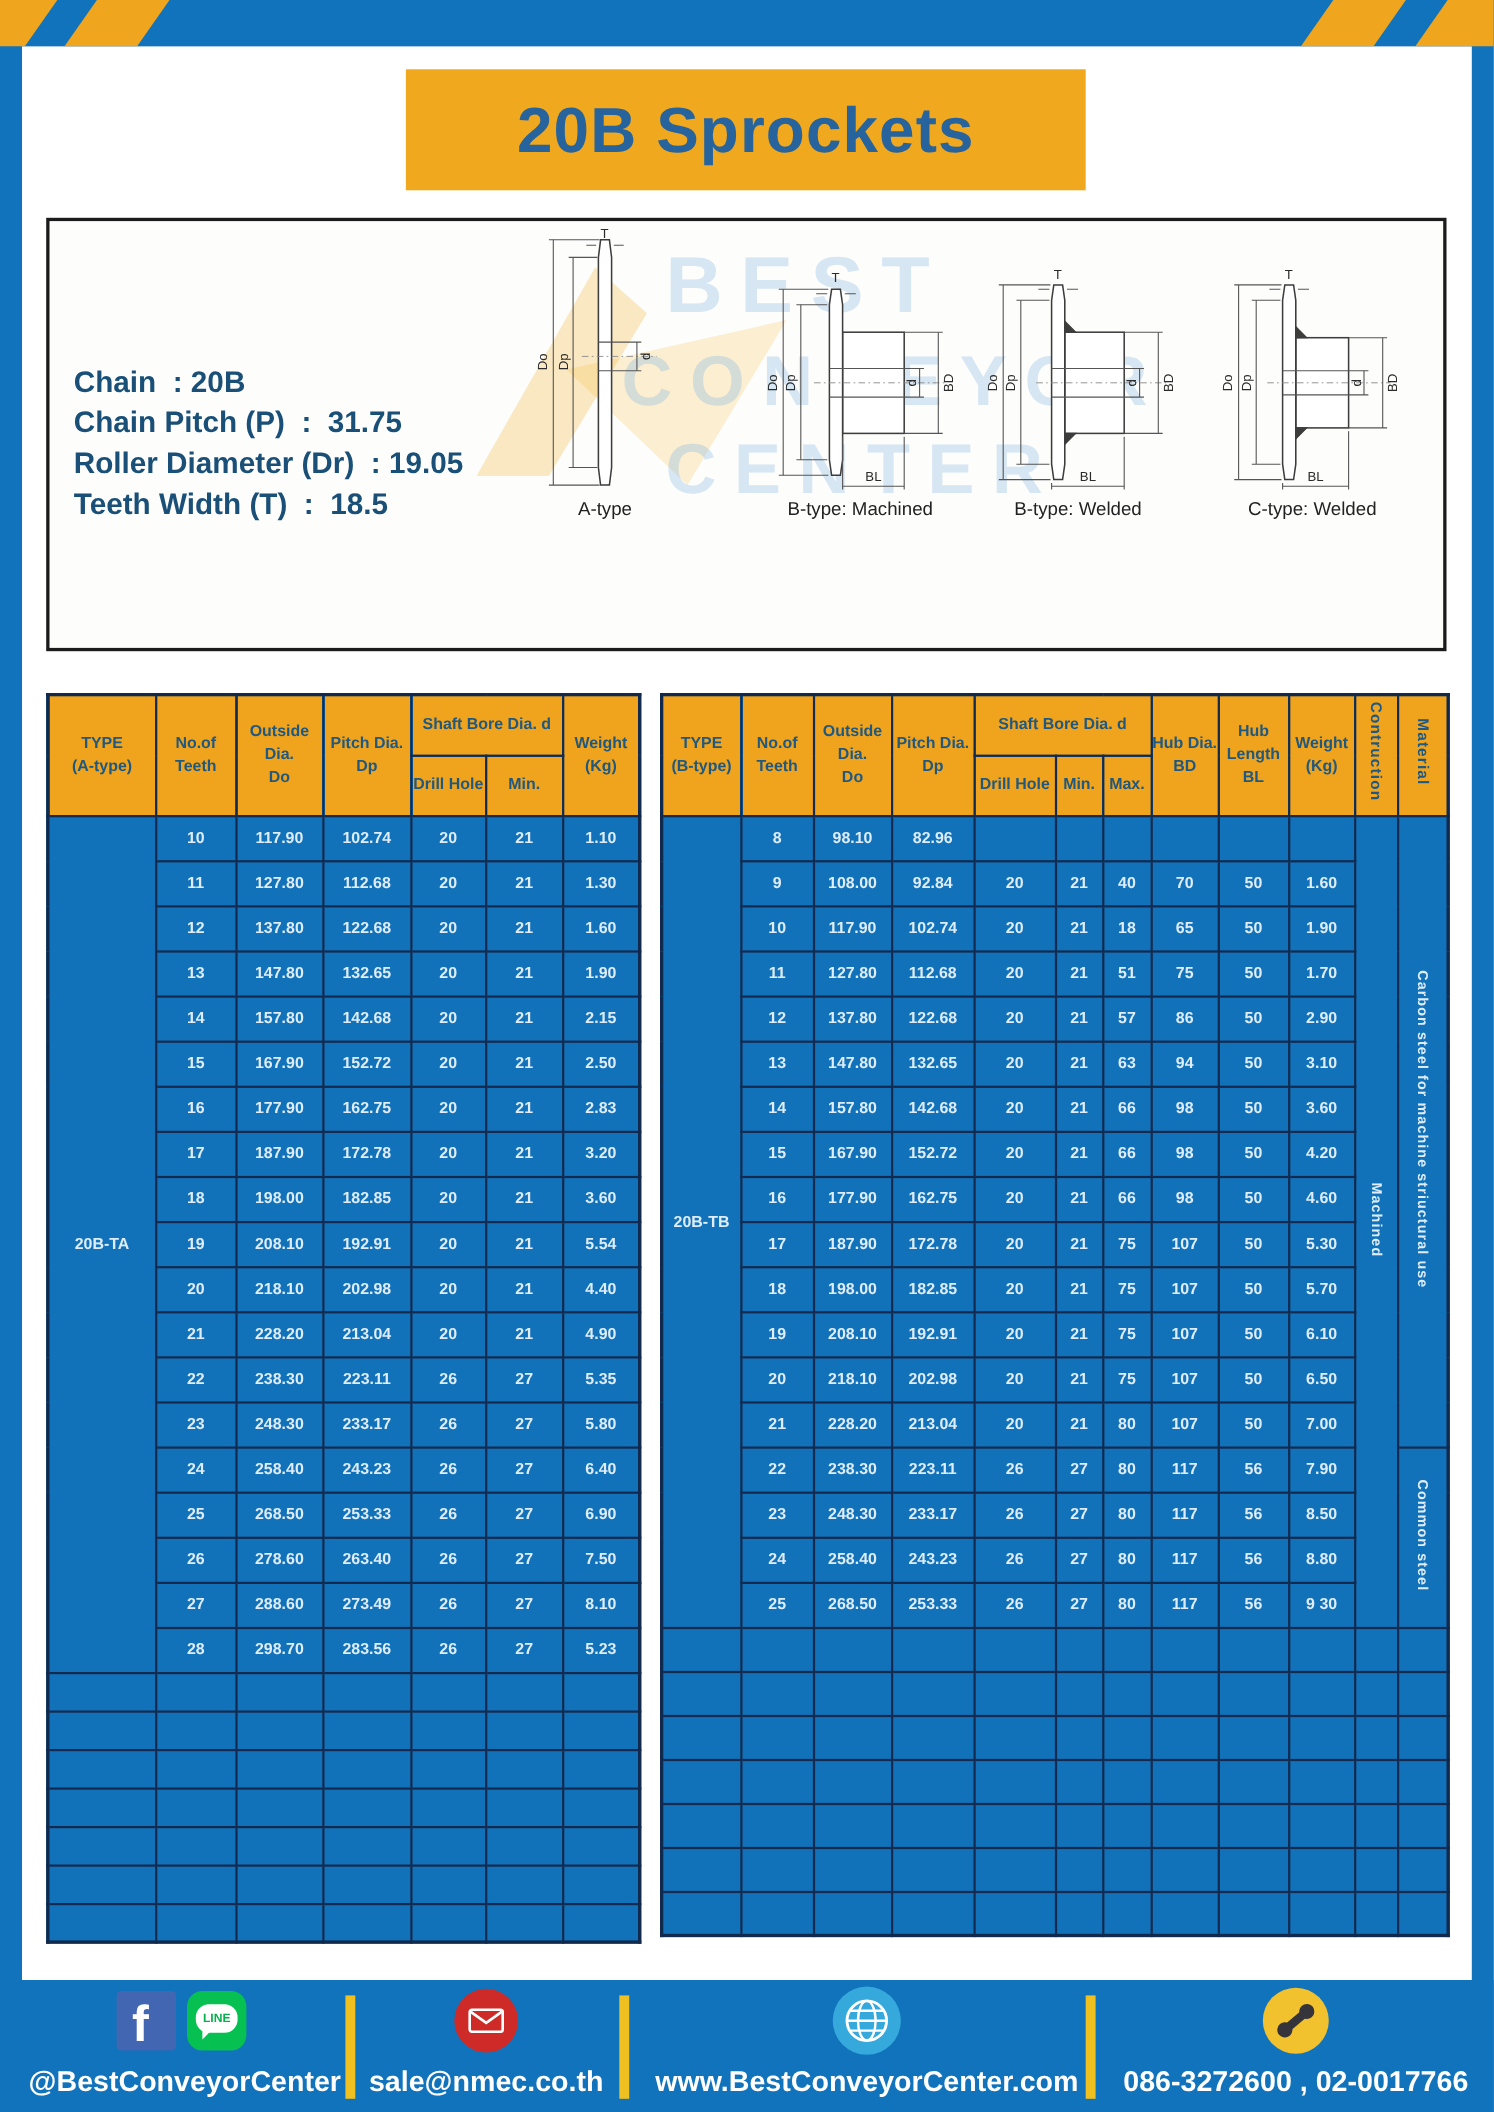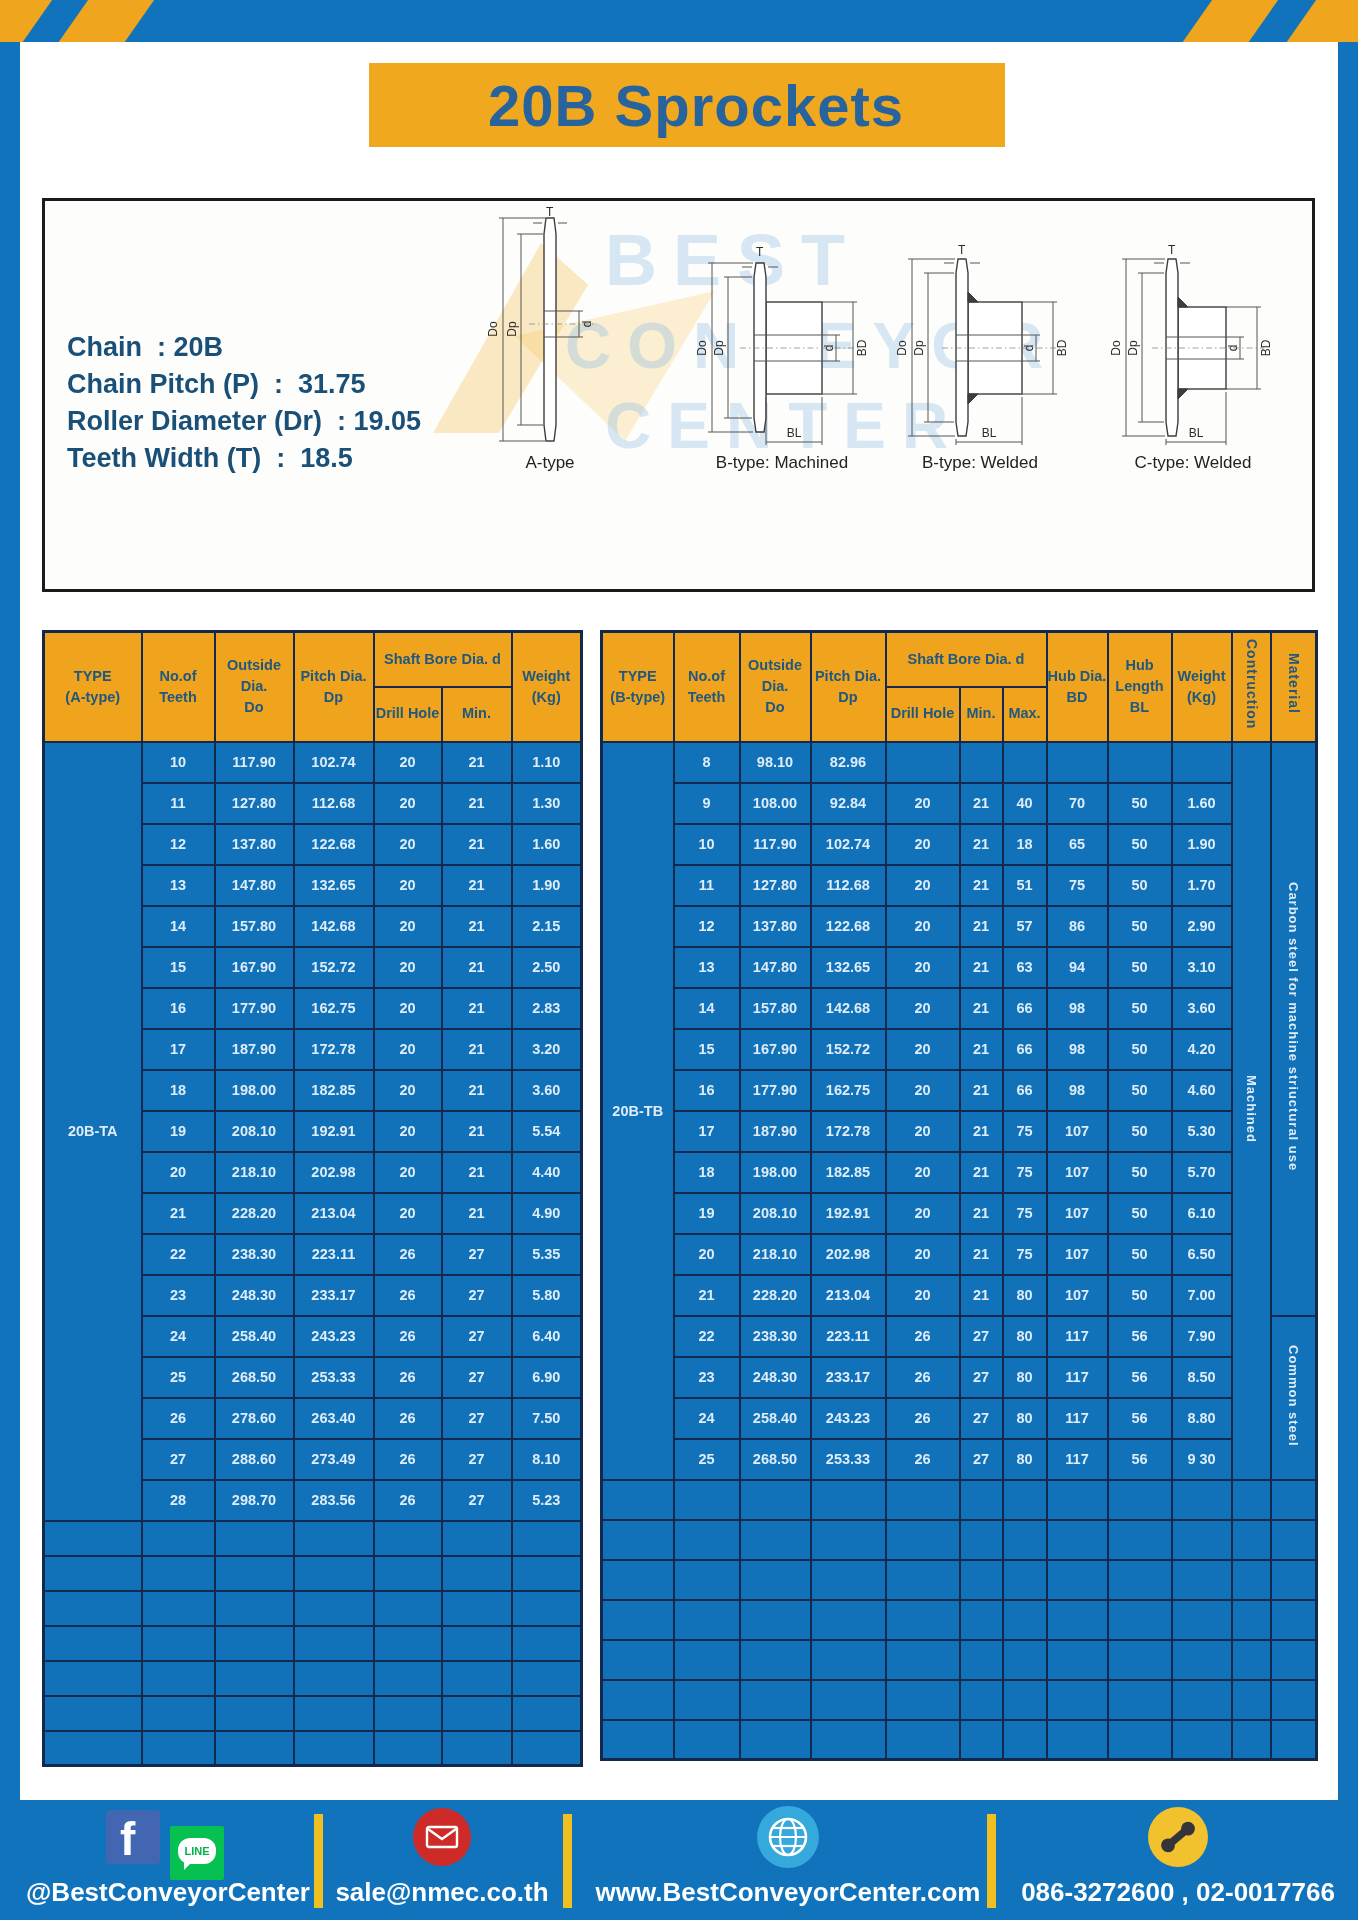--- a/index.html
+++ b/index.html
@@ -7,22 +7,22 @@
     width:1358px;height:1920px;position:relative;overflow:hidden;
     background:#1173BB;
     font-family:"Liberation Sans",sans-serif;
   }
   
   .top-band{position:absolute;left:0;top:0;width:1358px;height:42px;background:#1173BB;overflow:hidden;z-index:5;}
   .stripe{position:absolute;top:-12px;height:70px;width:66px;background:#F0A51F;transform:skewX(-35deg);}
   .white-page{position:absolute;left:20px;top:42px;width:1318px;height:1758px;background:#ffffff;}
   
   .title-box{
-    position:absolute;left:369px;top:63px;width:618px;height:84px;background:#F0A81F;
-    display:flex;align-items:center;justify-content:center;z-index:6;padding-left:18px;
+    position:absolute;left:369px;top:63px;width:618px;height:110px;background:#F0A81F;
+    display:flex;align-items:center;justify-content:center;z-index:6;
   }
   .title-box h1{margin:0;font-size:58px;font-weight:bold;color:#27639D;letter-spacing:1px;}
   
   .diag-box{
     position:absolute;left:42px;top:198px;width:1267px;height:388px;
     border:3px solid #1b1b1b;background:#fdfdfc;z-index:6;
   }
   .specs{position:absolute;left:22px;top:128px;z-index:2;}
   .spec-line{font-size:27px;font-weight:bold;color:#1A5078;line-height:37px;white-space:pre;}
   .wm{position:absolute;z-index:0;color:rgba(140,185,225,0.35);font-weight:bold;letter-spacing:16px;font-size:72px;pointer-events:none;}
@@ -53,21 +53,21 @@
   .vtext{writing-mode:vertical-rl;text-orientation:mixed;display:inline-block;
     letter-spacing:1px;line-height:1.1;white-space:nowrap;}
   th .vtext{font-size:14px;}
   td .vtext{font-size:13px;font-weight:bold;}
   
   .footer{position:absolute;left:0;top:1800px;width:1358px;height:120px;background:#1173BB;z-index:6;}
   .f-label{position:absolute;top:74px;height:36px;color:#ffffff;font-weight:bold;font-size:26px;text-align:center;line-height:36px;white-space:nowrap;}
   .f-sep{position:absolute;top:14px;width:9px;height:94px;background:#F0C020;}
   .fb-icon{position:absolute;left:106px;top:10px;width:54px;height:54px;background:#4266B2;border-radius:4px;overflow:hidden;}
   .fb-icon span{position:absolute;left:14px;top:2px;color:#fff;font-size:46px;font-weight:bold;}
-  .line-icon{position:absolute;left:170px;top:26px;width:54px;height:54px;background:#06C152;border-radius:2px;}
+  .line-icon{position:absolute;left:170px;top:10px;width:54px;height:54px;background:#06C152;border-radius:14px;}
   .line-bubble{position:absolute;left:8px;top:12px;width:38px;height:26px;background:#fff;border-radius:12px;
     display:flex;align-items:center;justify-content:center;font-size:11px;font-weight:bold;color:#06B14C;}
   .line-tail{position:absolute;left:14px;top:36px;width:0;height:0;border-left:8px solid #fff;border-bottom:8px solid transparent;}
   .mail-icon{position:absolute;left:413px;top:8px;width:58px;height:58px;background:#CE2B28;border-radius:50%;
     display:flex;align-items:center;justify-content:center;}
   .globe-icon{position:absolute;left:757px;top:6px;width:62px;height:62px;background:#35A8DC;border-radius:50%;
     display:flex;align-items:center;justify-content:center;}
   .phone-icon{position:absolute;left:1148px;top:7px;width:60px;height:60px;background:#F2C12E;border-radius:50%;
     display:flex;align-items:center;justify-content:center;}
 </style>

